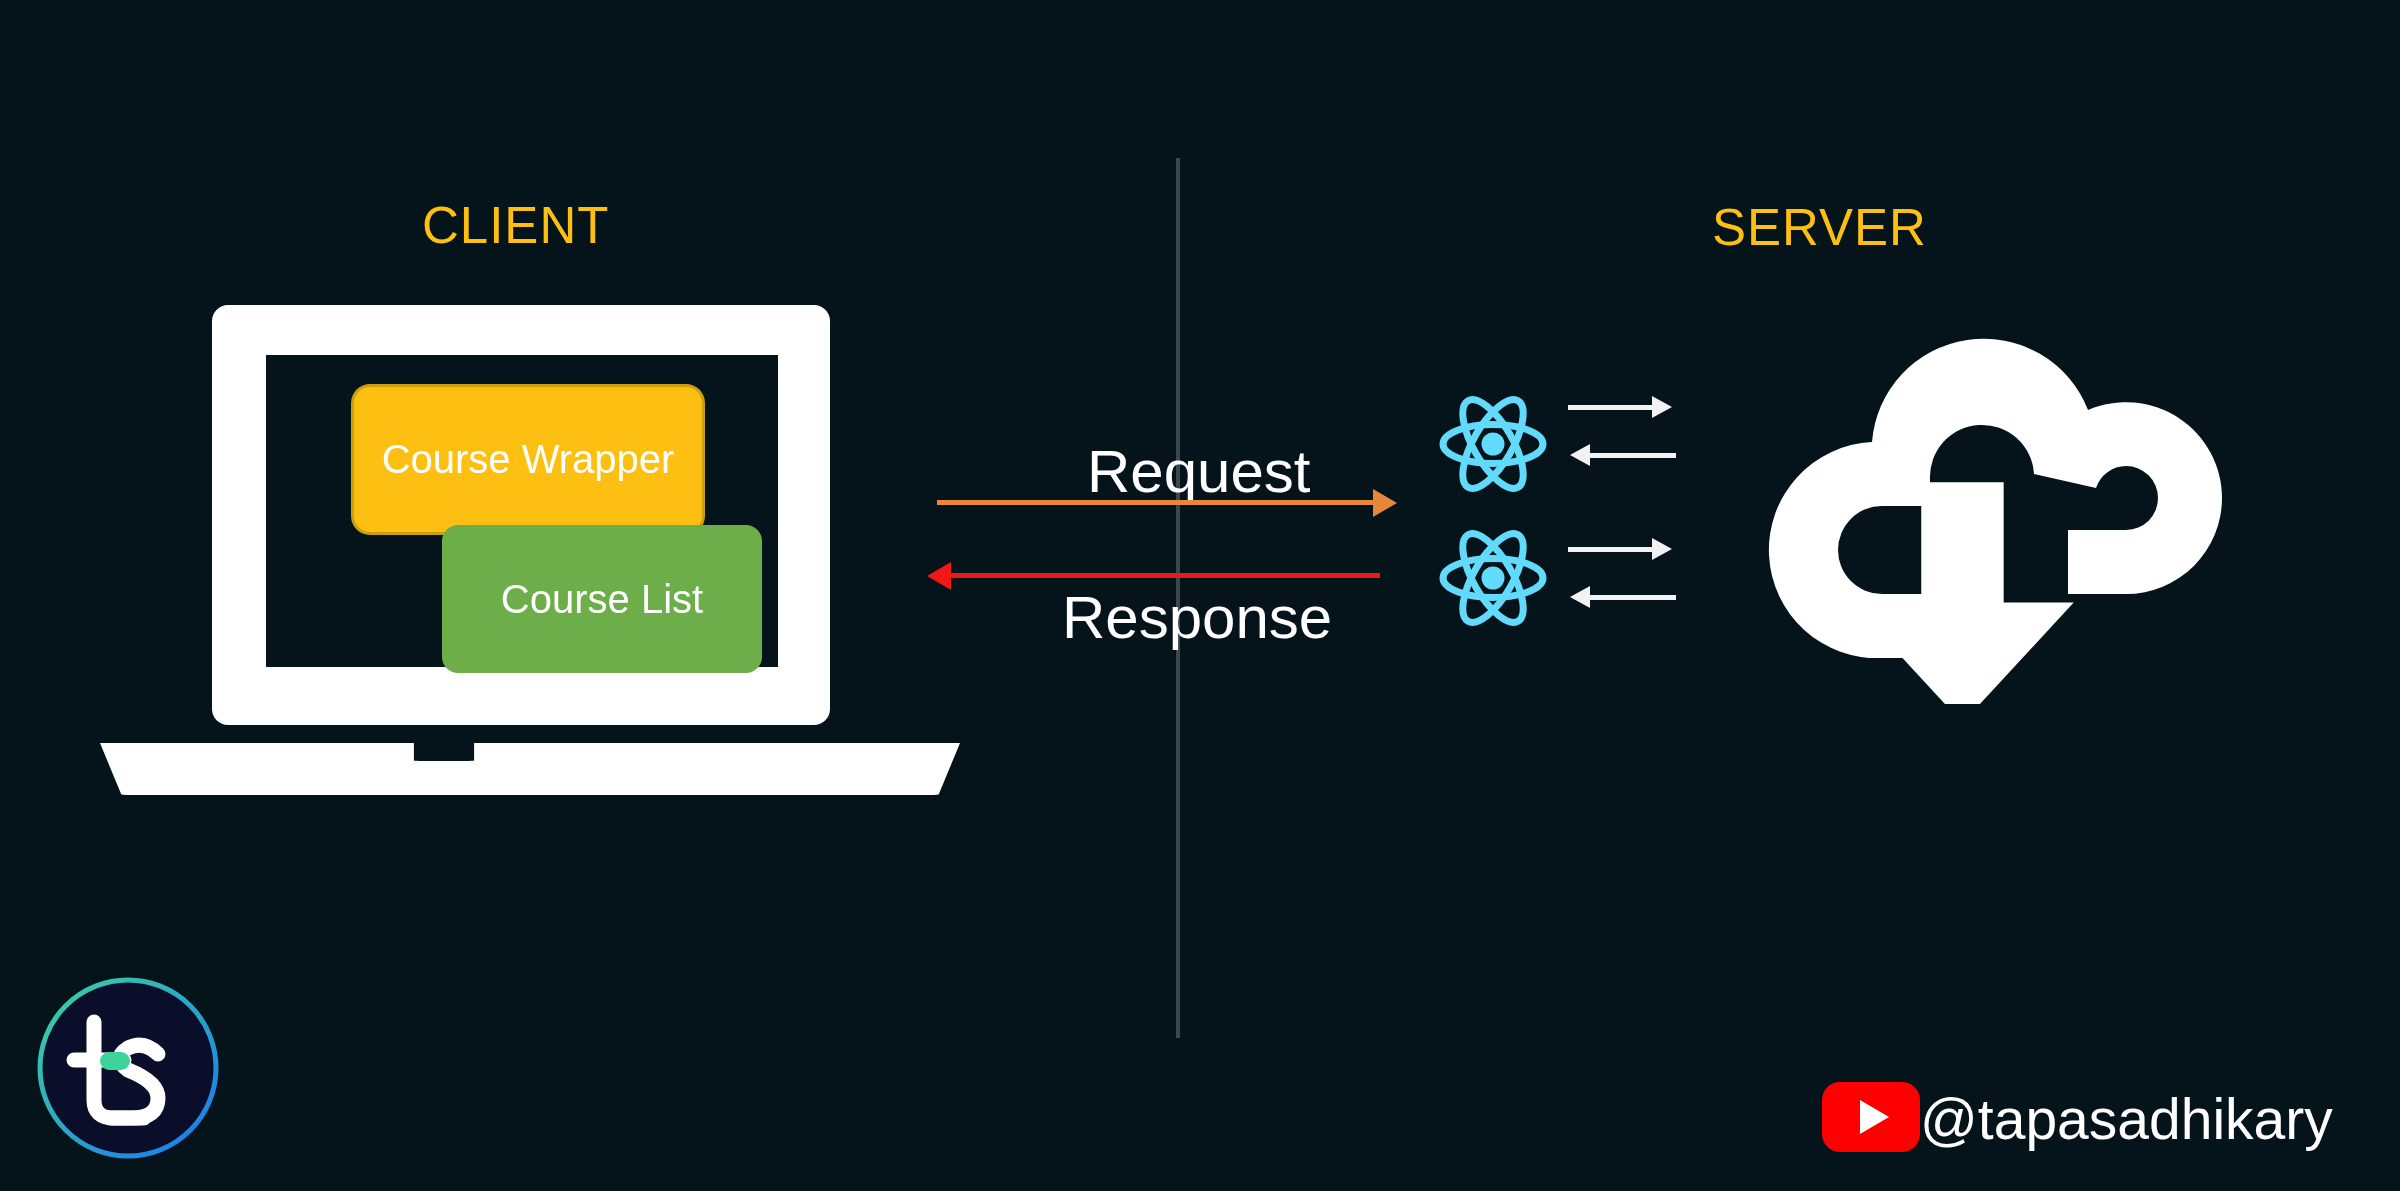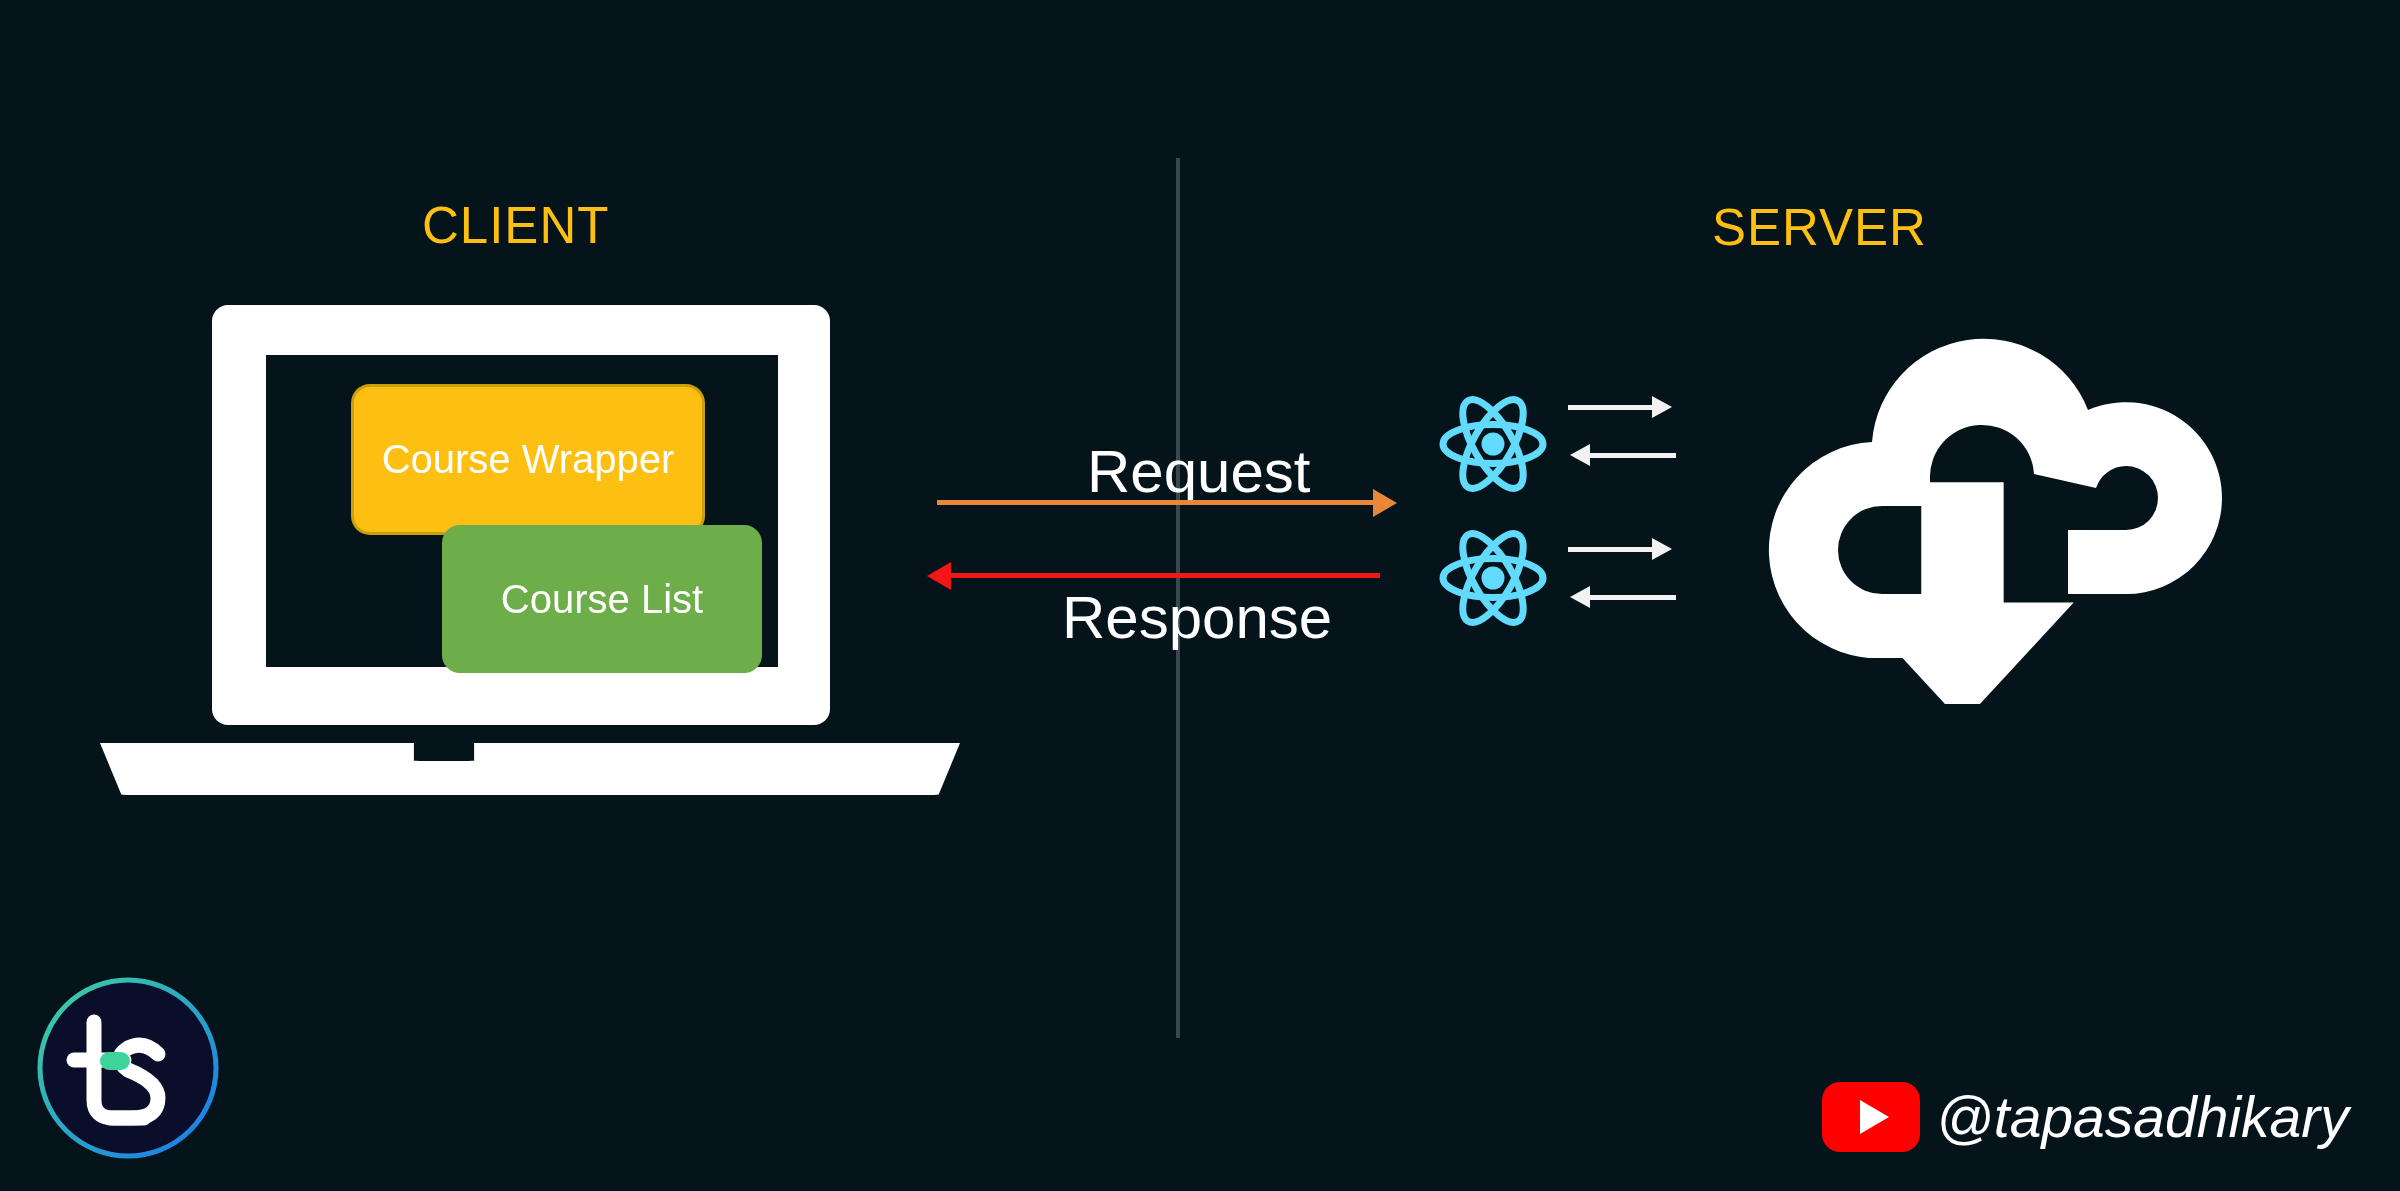--- a/index.html
+++ b/index.html
@@ -87,21 +87,20 @@
   #box-wrapper {
     left: 354px; top: 382px;
     width: 348px; height: 145px;
     background: #FCBF12;
     box-shadow: 0 0 0 3px #caa00e;
   }
   #box-list {
     left: 442px; top: 520px;
     width: 320px; height: 148px;
     background: #6DAE4A;
-    border-radius: 18px;
   }
 
   
   .flow-label {
     position: absolute;
     color: #ffffff;
     font-size: 60px;
     white-space: nowrap;
     font-family: "Liberation Sans", sans-serif;
   }
@@ -157,21 +156,21 @@
 
   
   #cloud { position: absolute; left: 1676px; top: 292px; width: 546px; height: 412px; }
 
   
   #brand-logo { position: absolute; left: 32px; top: 972px; width: 192px; height: 192px; }
 
   
   #yt-block {
     position: absolute; left: 1822px; top: 1082px;
-    display: flex; align-items: center; gap: 16px; font-style: italic;
+    display: flex; align-items: flex-end; 
   }
   #yt-icon {
     width: 98px; height: 70px;
     background: #FF0000;
     border-radius: 18px;
     display: flex; align-items: center; justify-content: center;
   }
   #yt-play {
     width: 0; height: 0;
     border-top: 17px solid transparent;

